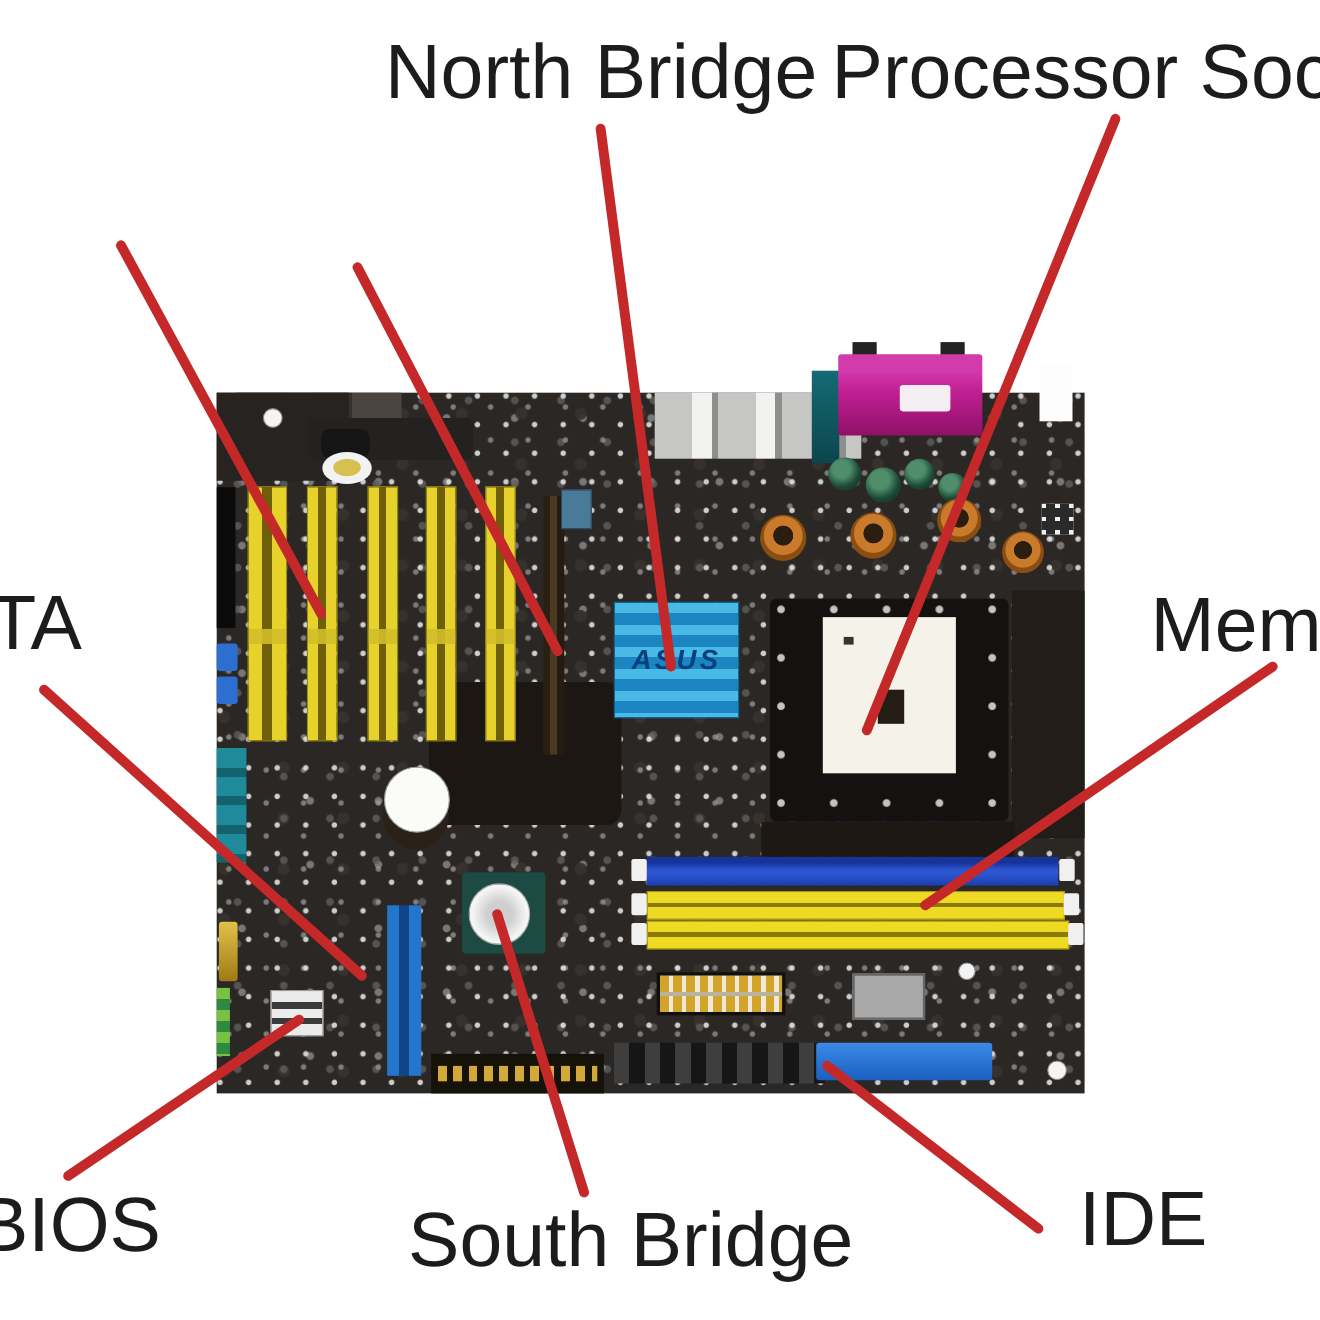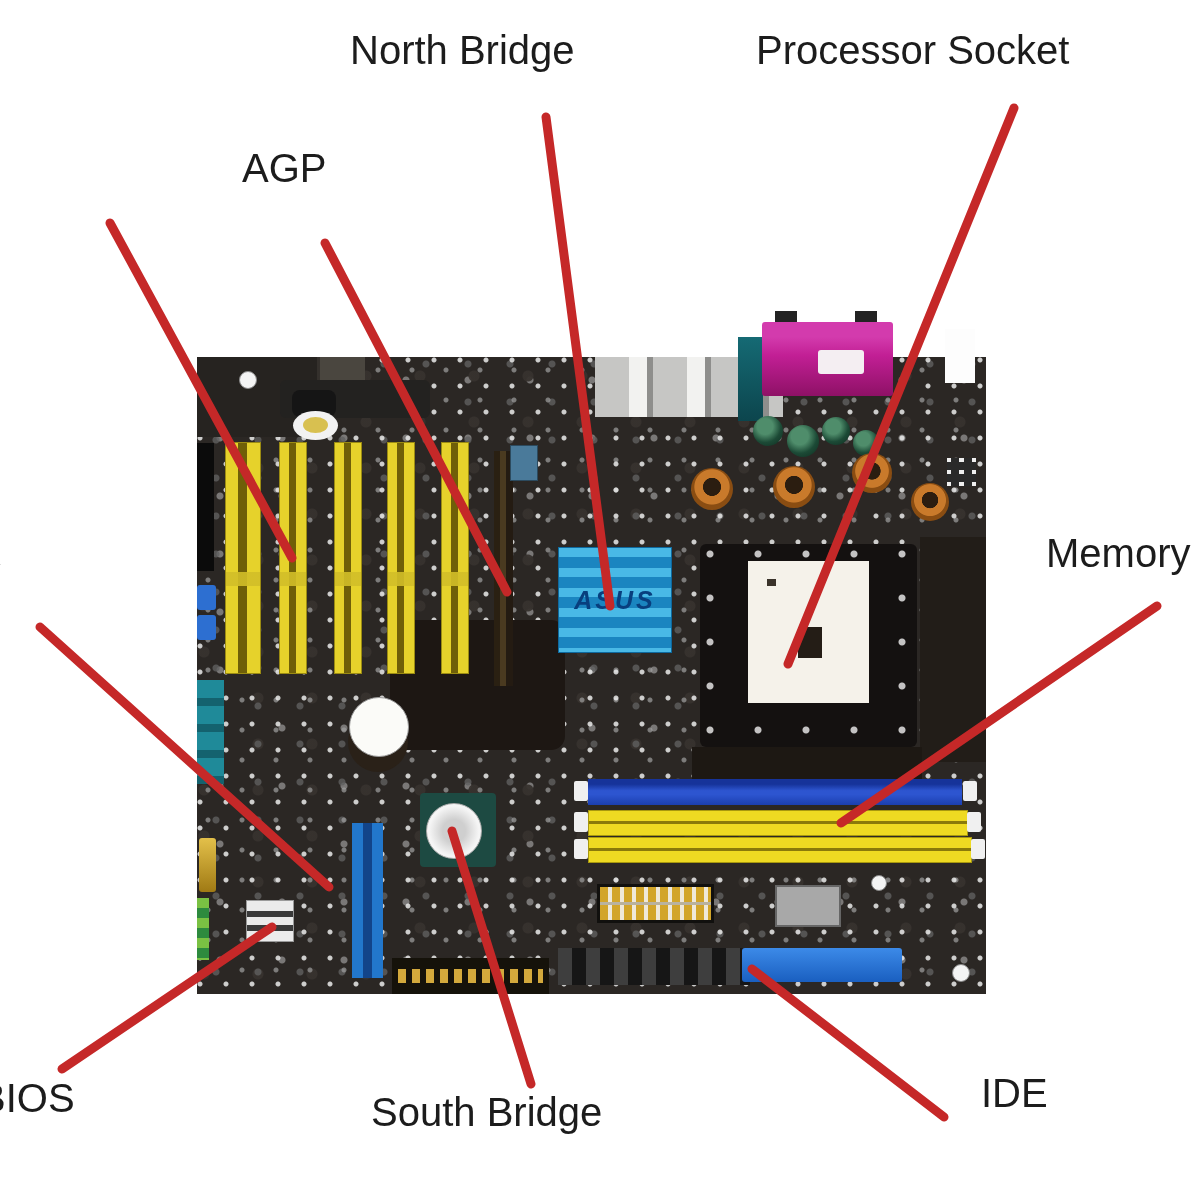--- a/index.html
+++ b/index.html
@@ -1,19 +1,19 @@
 <!DOCTYPE html>
 <html><head>
 <meta charset="utf-8">
 <style>
   html,body{margin:0;padding:0;background:#fff;}
   .stage{position:relative;width:1200px;height:1200px;background:#ffffff;overflow:hidden;
          font-family:"Liberation Sans", sans-serif;}
   
-  .lbl{position:absolute;font-size:40px;line-height:1;color:#1c1c1c;white-space:nowrap;z-index:50;
+  .lbl{position:absolute;font-size:70px;line-height:1;color:#1c1c1c;white-space:nowrap;z-index:50;
        letter-spacing:0px;}
   
   .board{position:absolute;left:197px;top:357px;width:789px;height:637px;z-index:10;
          background-color:#2b2724;
          background-image:
            radial-gradient(circle at 3px 3px, rgba(235,235,235,.85) 2px, transparent 3px),
            radial-gradient(circle at 11px 13px, rgba(160,160,160,.7) 2px, transparent 3px),
            radial-gradient(circle at 19px 7px, rgba(95,95,95,.8) 3px, transparent 4px),
            radial-gradient(circle at 7px 19px, rgba(55,50,46,.95) 5px, transparent 6px),
            radial-gradient(circle at 23px 23px, rgba(200,200,200,.5) 3px, transparent 4px);
@@ -139,21 +139,20 @@
       <line x1="546" y1="117" x2="610" y2="606"></line>
       <line x1="1014" y1="108" x2="788" y2="664"></line>
       <line x1="40" y1="627" x2="329" y2="887"></line>
       <line x1="1157" y1="606" x2="841" y2="823"></line>
       <line x1="272" y1="927" x2="62" y2="1069"></line>
       <line x1="452" y1="831" x2="531" y2="1084"></line>
       <line x1="752" y1="969" x2="944" y2="1117"></line>
     </g>
   </svg>
 
-  <div class="lbl" style="left:242px;top:148px;">AGP</div>
   <div class="lbl" style="left:350px;top:30px;">North Bridge</div>
   <div class="lbl" style="left:756px;top:30px;">Processor Socket</div>
   <div class="lbl" style="left:-98px;top:531px;">SATA</div>
   <div class="lbl" style="left:1046px;top:533px;">Memory</div>
   <div class="lbl" style="left:-21px;top:1078px;">BIOS</div>
   <div class="lbl" style="left:981px;top:1073px;">IDE</div>
   <div class="lbl" style="left:371px;top:1092px;">South Bridge</div>
 
 </div>
 

